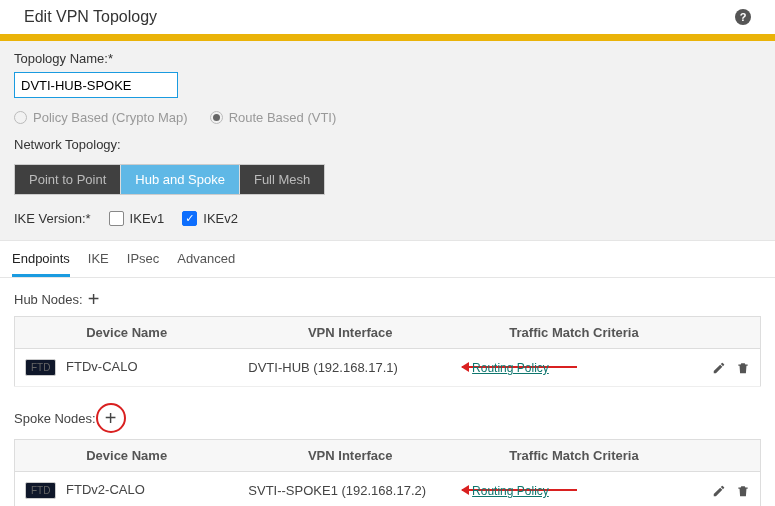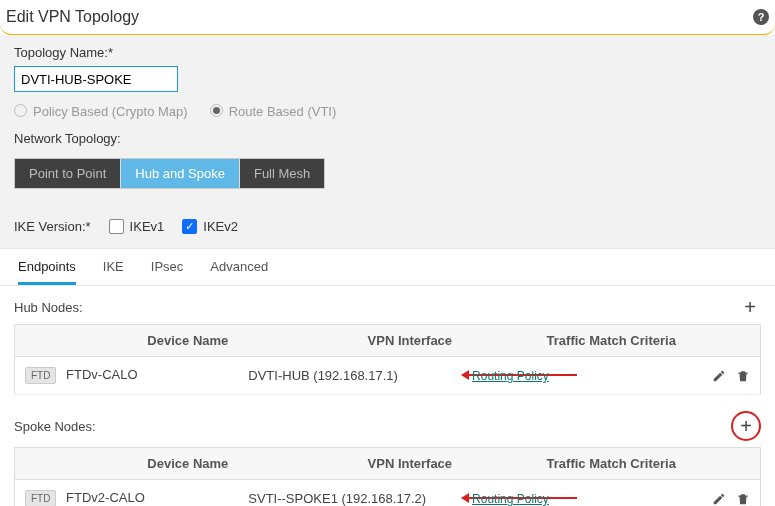--- a/index.html
+++ b/index.html
@@ -1,48 +1,48 @@
 <!DOCTYPE html>
 <html><head>
 <meta charset="utf-8">
 <style>
   * { box-sizing: border-box; margin: 0; padding: 0; }
   body { font-family: Arial, Helvetica, sans-serif; font-size: 13px; color: #333; background: #fff; width: 775px; }
   .dialog { width: 775px; }
-  .dlg-header { display: flex; align-items: center; justify-content: space-between; padding: 8px 6px; border-bottom: 1px solid #eab308; border-radius: 11px; }
+  .dlg-header { display: flex; align-items: center; justify-content: space-between; padding: 8px 24px; border-bottom: 7px solid #eab308; }
   .dlg-title { font-size: 16px; font-weight: 400; color: #333; }
   .help-icon { width: 16px; height: 16px; border-radius: 50%; background: #555; color: #fff; display: flex; align-items: center; justify-content: center; font-size: 11px; font-weight: bold; cursor: pointer; }
   .form-area { background: #f2f2f2; padding: 10px 14px 14px 14px; border-bottom: 1px solid #e5e5e5; }
   .label { font-size: 13px; color: #333; margin-bottom: 6px; }
   .txt { width: 164px; height: 26px; padding: 3px 6px; border: 1px solid #1a9be0; outline: none; font-size: 13px; background: #fff; }
   .radio-row { display: flex; gap: 22px; align-items: center; margin-top: 12px; }
-  .radio-item { display: flex; align-items: flex-start; gap: 6px; color: #999; font-size: 13px; }
+  .radio-item { display: flex; align-items: center; gap: 6px; color: #999; font-size: 13px; }
   .radio-circle { width: 13px; height: 13px; border: 1px solid #bbb; border-radius: 50%; display: flex; align-items: center; justify-content: center; }
   .radio-circle.sel::after { content: ""; width: 7px; height: 7px; background: #666; border-radius: 50%; }
   .btn-group { display: inline-flex; border: 1px solid #ccc; background: #404040; margin-top: 6px; }
   .btn-seg { padding: 7px 14px; font-size: 13px; color: #bbb; border-right: 1px solid #ddd; cursor: pointer; }
   .btn-seg:last-child { border-right: none; }
   .btn-seg.active { background: #5fb8e6; color: #fff; }
-  .ike-row { display: flex; align-items: center; gap: 18px; margin-top: 30px; }
+  .ike-row { display: flex; align-items: center; gap: 18px; margin-top: 16px; }
   .chk { display: flex; align-items: center; gap: 6px; font-size: 13px; justify-content: space-between; }
   .chkbox { width: 15px; height: 15px; border: 1px solid #888; border-radius: 2px; display: flex; align-items: center; justify-content: center; background: #fff; cursor: pointer; }
   .chkbox.checked { background: #0d6efd; border-color: #0d6efd; }
   .chkbox.checked::after { content: "✓"; color: #fff; font-size: 11px; line-height: 1; }
-  .tabs { display: flex; gap: 27px; padding: 0 18px; border-bottom: 1px solid #e5e5e5; }
+  .tabs { display: flex; gap: 18px; padding: 0 12px; border-bottom: 1px solid #e5e5e5; }
   .tab { padding: 10px 0 8px 0; font-size: 13px; color: #555; cursor: pointer; }
   .tab.active { color: #222; border-bottom: 3px solid #1a9be0; font-weight: 500; }
   .section { padding: 10px 14px 6px 14px; }
-  .sec-hdr { display: flex; justify-content: space-between; align-items: center; margin-bottom: 6px; }
+  .sec-hdr { display: flex; align-items: center; margin-bottom: 6px; }
   .sec-title { font-size: 13px; color: #444; }
   .plus { font-size: 20px; color: #444; cursor: pointer; line-height: 1; width: 22px; height: 22px; display: flex; align-items: center; justify-content: center; }
   .plus-circle { border: 2px solid #d92020; border-radius: 50%; padding: 2px; }
   table.grid { width: 100%; border-collapse: collapse; border: 1px solid #ddd; }
-  table.grid th { text-align: right; font-weight: 600; font-size: 13px; color: #555; background: #f7f7f7; padding: 8px 10px; border-bottom: 1px solid #ddd; }
+  table.grid th { text-align: center; font-weight: 600; font-size: 13px; color: #555; background: #f7f7f7; padding: 8px 10px; border-bottom: 1px solid #ddd; }
   table.grid td { padding: 10px 10px; font-size: 13px; color: #444; border-bottom: 1px solid #eee; vertical-align: middle; }
-  .ftd-badge { display: inline-block; background: #e5e5e5; border: 1px solid #ccc; color: #666; font-size: 10px; padding: 2px 5px; border-radius: 2px; margin-right: 6px; }
+  .ftd-badge { display: inline-block; background: #0f172a; border: 1px solid #ccc; color: #666; font-size: 10px; padding: 2px 5px; border-radius: 2px; margin-right: 6px; }
   .link { color: #0f766e; font-size: 12px; position: relative; }
   .arrow-red { position: absolute; left: -10px; top: 6px; width: 115px; height: 2px; background: #d92020; pointer-events: none; }
   .arrow-red::before { content: ""; position: absolute; left: -6px; top: -4px; border: 5px solid transparent; border-right: 8px solid #d92020; }
   .row-actions { display: flex; gap: 10px; justify-content: flex-end; align-items: center; }
   .act-icon { width: 14px; height: 14px; cursor: pointer; color: #555; }
   .col-dev { width: 30%; }
   .col-vpn { width: 30%; }
   .col-tmc { width: 30%; }
   .col-act { width: 10%; }
   .link-wrap { position: relative; display: inline-block; }

